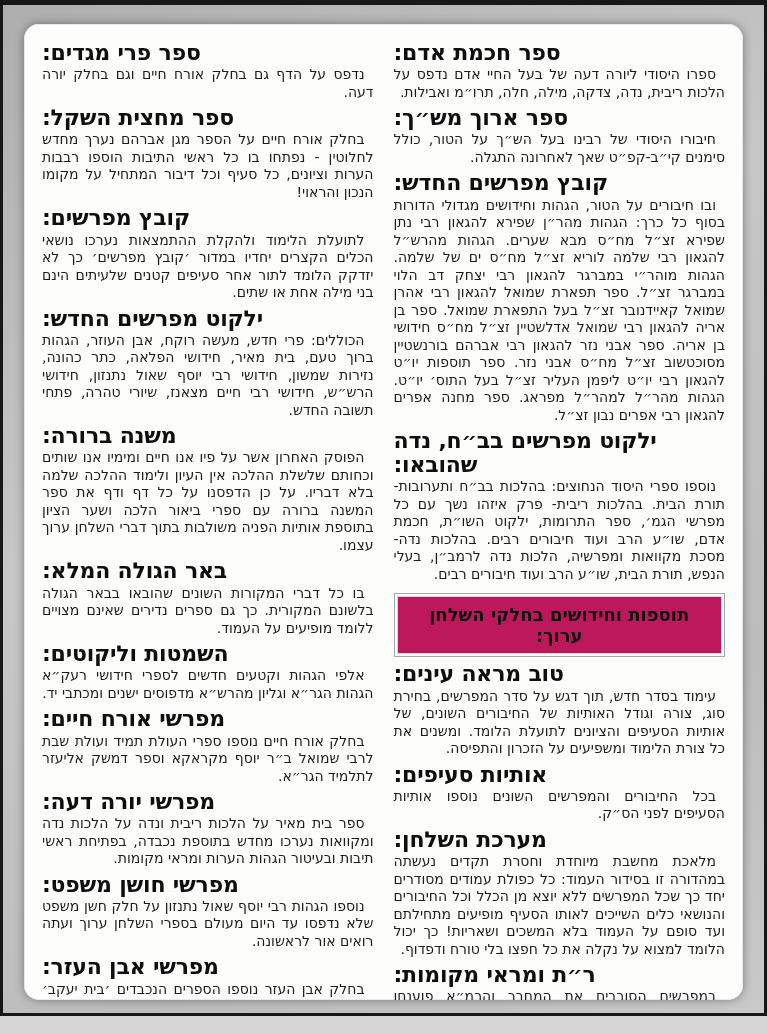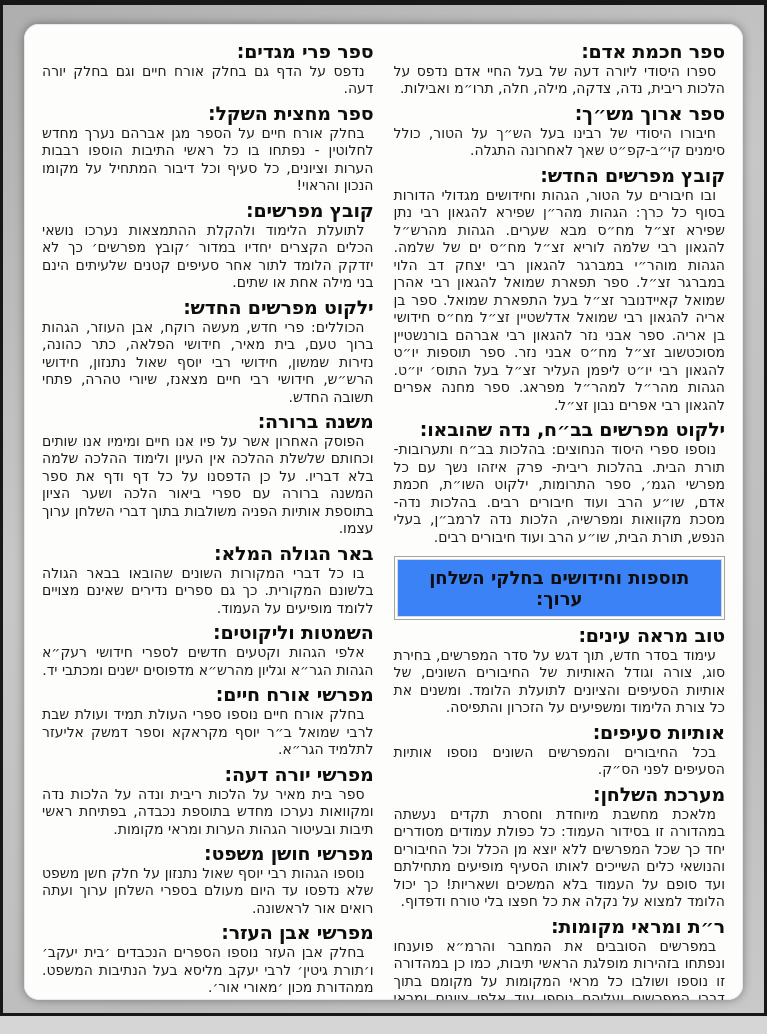--- a/index.html
+++ b/index.html
@@ -18,30 +18,30 @@
     position:absolute;left:24px;right:24px;top:24px;bottom:34px;
     background:#fdfdfc;border-radius:15px;
     box-shadow:0 0 10px rgba(0,0,0,.38), inset 0 0 0 1px #e9e9e9;
   }
   .content{
     position:absolute;inset:0;padding:12px 18px 8px;direction:rtl;
     display:flex;gap:20px;overflow:hidden;
   }
   .col{flex:1;min-width:0;}
   .sec-heading{
-    font-size:19px;font-weight:bold;text-align:right;color:#0e0e0e;
+    font-size:22px;font-weight:bold;text-align:left;color:#0e0e0e;
     margin:5px 0 1px;line-height:1.1;letter-spacing:-0.2px;
   }
   .sec-para{
     font-size:14px;line-height:1.25;color:#1c1c1c;margin:0;
     text-align:justify;text-align-last:right;text-indent:9px;
   }
   .sec-para + .sec-para{margin-top:3px;font-family:Liberation Mono, monospace;}
   .boxed{
-    border:1px solid #a6a6a6;background:#3b82f6;
+    border:1px solid #a6a6a6;background:#be185d;
     box-shadow:inset 0 0 0 2px #fdfdfc, inset 0 0 0 3px #d9d9d6;
     text-align:center;font-weight:bold;font-size:18px;color:#0e0e0e;
     padding:10px 16px;margin:10px 0 1px;
   }
   
   .orn{position:absolute;width:112px;height:112px;filter:drop-shadow(2px 3px 2px rgba(0,0,0,.18));}
   .orn.tl{left:12px;top:6px;}
   .orn.tr{right:12px;top:6px;transform:scaleX(-1);}
   .orn.bl{left:12px;bottom:24px;transform:scaleY(-1);}
   .orn.br{right:12px;bottom:24px;transform:scale(-1,-1);}

